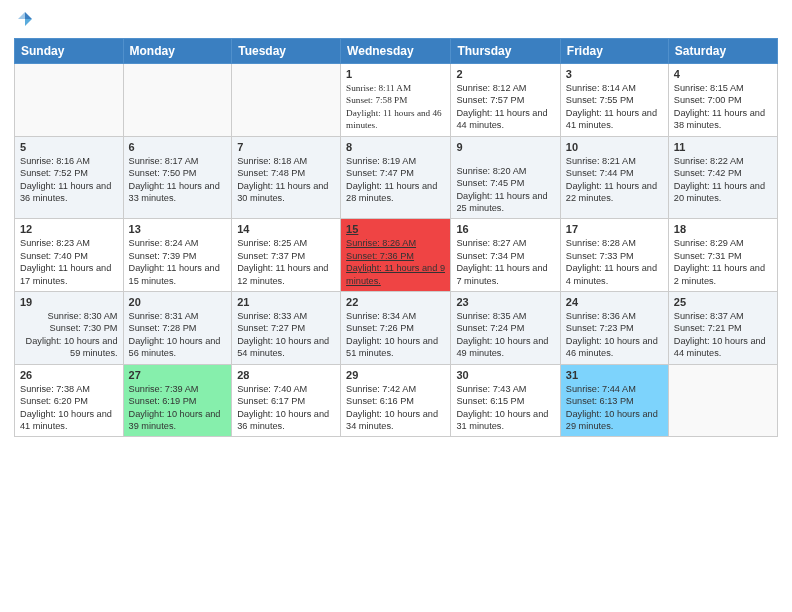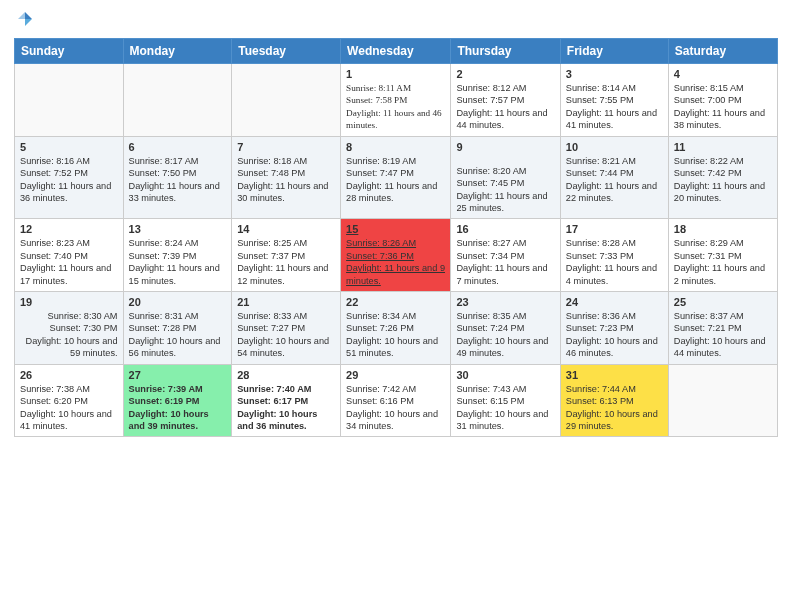--- a/index.html
+++ b/index.html
@@ -299,43 +299,43 @@
         </tr>
         <tr>
           <td style="background: rgb(255, 255, 255);">
             <span class="day-num">26</span>
             <div class="cell-content" style="white-space: pre-line;">Sunrise: 7:38 AM
 Sunset: 6:20 PM
 Daylight: 10 hours and 41 minutes.</div>
           </td>
           <td style="background: #86efac;">
             <span class="day-num">27</span>
-            <div class="cell-content" style="white-space: pre-line; font-weight: bold;">Sunrise: 7:39 AM
+            <div class="cell-content" style="white-space: pre-line;">Sunrise: 7:39 AM
 Sunset: 6:19 PM
 Daylight: 10 hours and 39 minutes.</div>
           </td>
           <td style="background: rgb(255, 255, 255);">
             <span class="day-num">28</span>
-            <div class="cell-content" style="white-space: pre-line; font-weight: bold;">Sunrise: 7:40 AM
+            <div class="cell-content" style="white-space: pre-line;">Sunrise: 7:40 AM
 Sunset: 6:17 PM
 Daylight: 10 hours and 36 minutes.</div>
           </td>
           <td style="background: rgb(255, 255, 255);">
             <span class="day-num">29</span>
             <div class="cell-content" style="white-space: pre-line;">Sunrise: 7:42 AM
 Sunset: 6:16 PM
 Daylight: 10 hours and 34 minutes.</div>
           </td>
           <td style="background: rgb(255, 255, 255);">
             <span class="day-num">30</span>
             <div class="cell-content" style="white-space: pre-line;">Sunrise: 7:43 AM
 Sunset: 6:15 PM
 Daylight: 10 hours and 31 minutes.</div>
           </td>
-          <td style="background: #fde047;">
+          <td style="background: #7dd3fc;">
             <span class="day-num">31</span>
             <div class="cell-content" style="white-space: pre-line;">Sunrise: 7:44 AM
 Sunset: 6:13 PM
 Daylight: 10 hours and 29 minutes.</div>
           </td>
           <td class="empty-cell"></td>
         </tr>
       </tbody>
   </table>
 </div>

